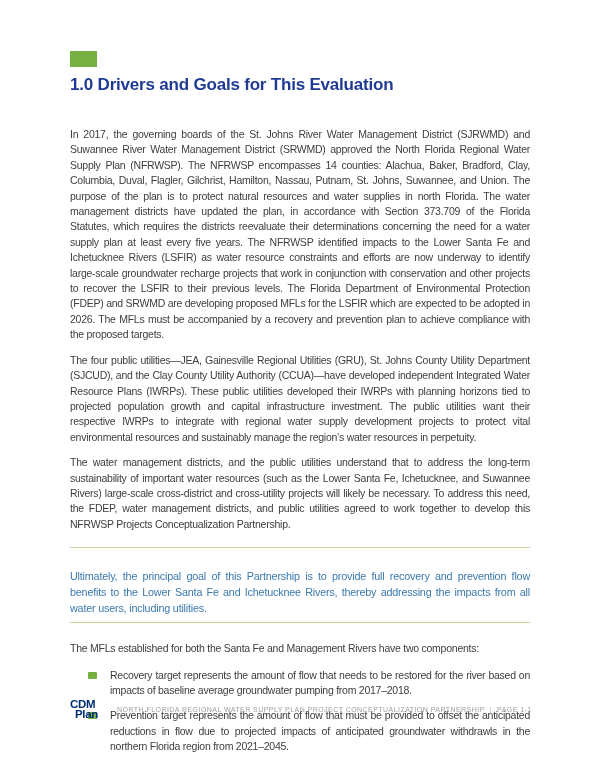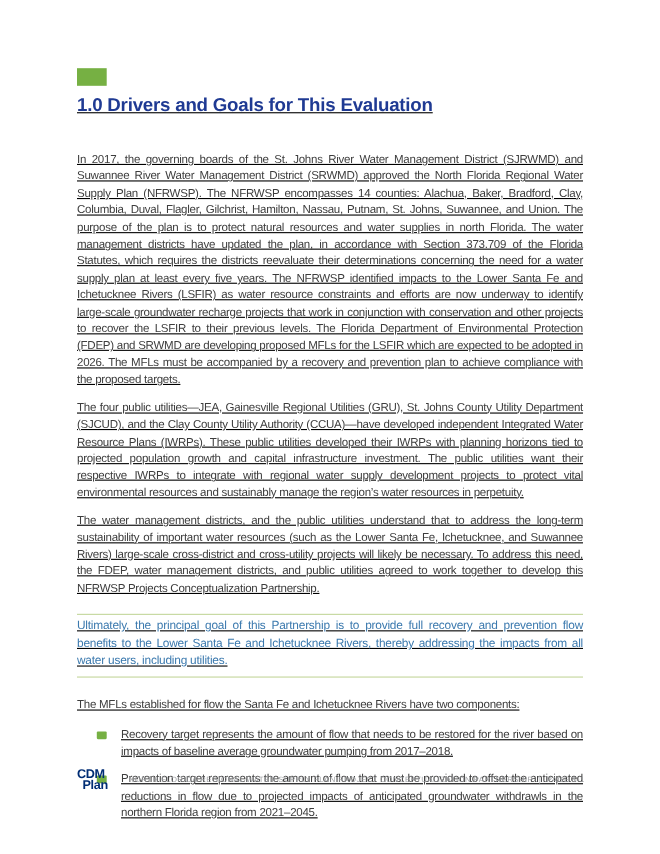--- a/index.html
+++ b/index.html
@@ -13,23 +13,22 @@
   .page {
     position: relative;
     width: 600px;
     height: 776px;
     background: #ffffff;
     overflow: hidden;
   }
   .content {
     position: absolute;
     left: 70px;
-    top: 15px;
+    top: 4px;
     width: 460px;
-    text-decoration: underline;
   }
   .accent-square {
     width: 27px;
     height: 16px;
     background: #76b043;
     margin-top: 47px;
   }
   h1.title {
     margin: 7px 0 0 0;
     font-size: 17px;
@@ -46,21 +45,21 @@
     color: #3d3d3d;
     text-align: justify;
   }
   p.first {
     margin-top: 31px;
   }
   .callout {
     margin: 15px 0 18px 0;
     border-top: 1.5px solid #c3d69b;
     border-bottom: 1.5px solid #c3d69b;
-    padding: 2px 0 6px 0;
+    padding: 20px 0 6px 0;
   }
   .callout-text {
     margin: 0;
     font-size: 10.8px;
     line-height: 16px;
     letter-spacing: -0.2px;
     color: #3b79ae;
     text-align: justify;
   }
   ul.bullet-list {
@@ -131,21 +130,21 @@
     <h1 class="title">1.0 Drivers and Goals for This Evaluation</h1>
 
     <p class="body first">In 2017, the governing boards of the St. Johns River Water Management District (SJRWMD) and Suwannee River Water Management District (SRWMD) approved the North Florida Regional Water Supply Plan (NFRWSP). The NFRWSP encompasses 14 counties: Alachua, Baker, Bradford, Clay, Columbia, Duval, Flagler, Gilchrist, Hamilton, Nassau, Putnam, St. Johns, Suwannee, and Union. The purpose of the plan is to protect natural resources and water supplies in north Florida. The water management districts have updated the plan, in accordance with Section 373.709 of the Florida Statutes, which requires the districts reevaluate their determinations concerning the need for a water supply plan at least every five years. The NFRWSP identified impacts to the Lower Santa Fe and Ichetucknee Rivers (LSFIR) as water resource constraints and efforts are now underway to identify large-scale groundwater recharge projects that work in conjunction with conservation and other projects to recover the LSFIR to their previous levels. The Florida Department of Environmental Protection (FDEP) and SRWMD are developing proposed MFLs for the LSFIR which are expected to be adopted in 2026. The MFLs must be accompanied by a recovery and prevention plan to achieve compliance with the proposed targets.</p>
     <p class="body">The four public utilities—JEA, Gainesville Regional Utilities (GRU), St. Johns County Utility Department (SJCUD), and the Clay County Utility Authority (CCUA)—have developed independent Integrated Water Resource Plans (IWRPs). These public utilities developed their IWRPs with planning horizons tied to projected population growth and capital infrastructure investment. The public utilities want their respective IWRPs to integrate with regional water supply development projects to protect vital environmental resources and sustainably manage the region’s water resources in perpetuity.</p>
     <p class="body">The water management districts, and the public utilities understand that to address the long-term sustainability of important water resources (such as the Lower Santa Fe, Ichetucknee, and Suwannee Rivers) large-scale cross-district and cross-utility projects will likely be necessary. To address this need, the FDEP, water management districts, and public utilities agreed to work together to develop this NFRWSP Projects Conceptualization Partnership.</p>
 
     <div class="callout">
       <p class="callout-text">Ultimately, the principal goal of this Partnership is to provide full recovery and prevention flow benefits to the Lower Santa Fe and Ichetucknee Rivers, thereby addressing the impacts from all water users, including utilities.</p>
     </div>
 
-    <p class="body">The MFLs established for flow the Santa Fe and Ichetucknee Rivers have two components:</p>
+    <p class="body">The MFLs established for both the Santa Fe and Management Rivers have two components:</p>
 
     <ul class="bullet-list">
       <li class="bullet-item">
         <span class="bullet-marker"></span>
         <span class="bullet-text">Recovery target represents the amount of flow that needs to be restored for the river based on impacts of baseline average groundwater pumping from 2017–2018.</span>
       </li>
       <li class="bullet-item">
         <span class="bullet-marker"></span>
         <span class="bullet-text">Prevention target represents the amount of flow that must be provided to offset the anticipated reductions in flow due to projected impacts of anticipated groundwater withdrawls in the northern Florida region from 2021–2045.</span>
       </li>

